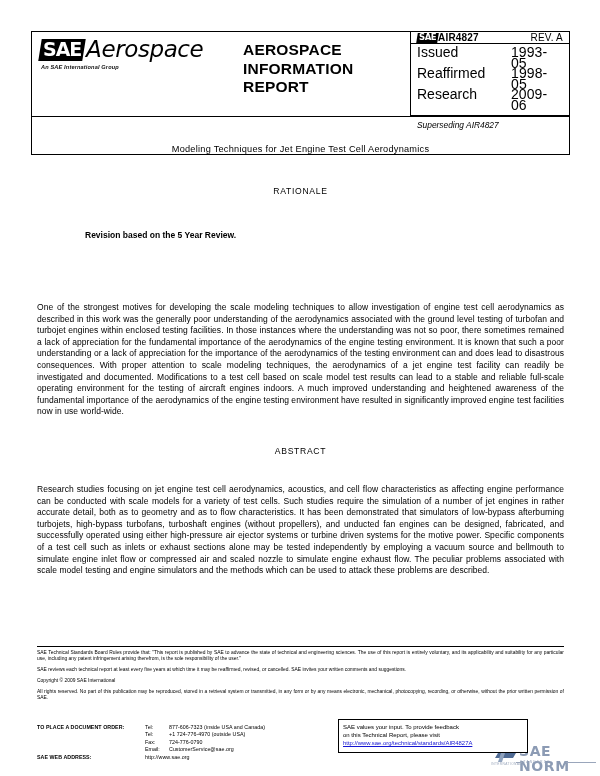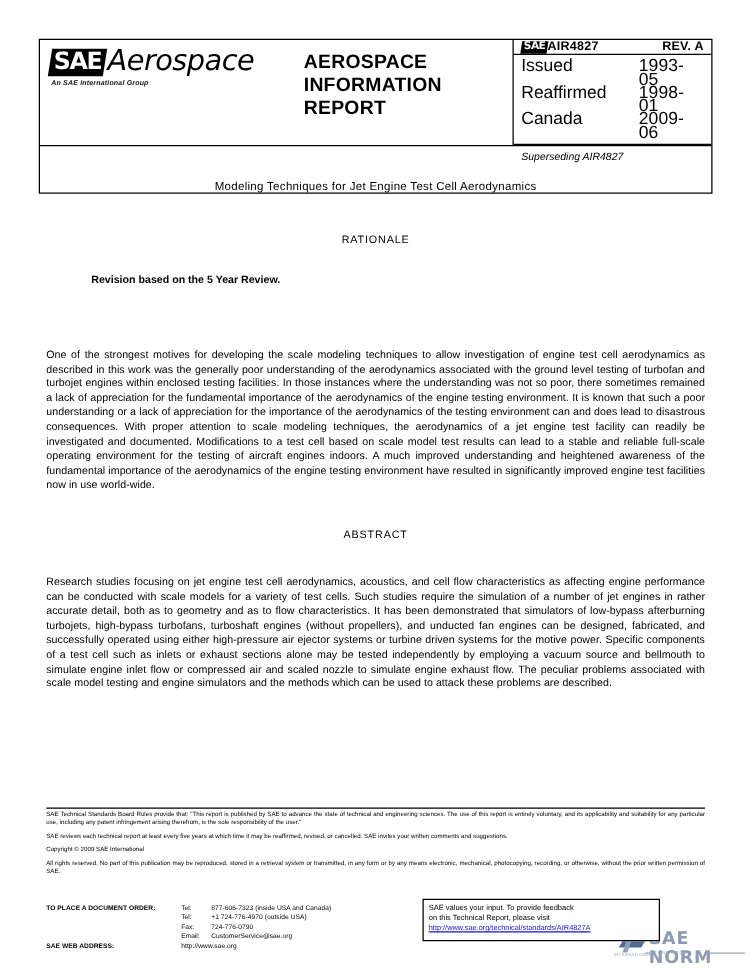--- a/index.html
+++ b/index.html
@@ -118,21 +118,21 @@
   }
   .sae-mark-sm span { display: inline-block; transform: skewX(9deg); }
   .doc-id {
     font-size: 10px;
     font-weight: bold;
     margin-left: 0;
     letter-spacing: 0.2px;
   }
   .doc-rev {
     font-size: 10px;
-    font-weight: bold;
+    font-weight: normal;
     margin-left: auto;
     letter-spacing: 0.2px;
     padding-left: 28px;
   }
   .hdr-dates {
     border-bottom: 1.2px solid #000;
     padding: 3px 6px 4px 6px;
     box-sizing: border-box;
     flex: 1;
   }
@@ -179,21 +179,21 @@
   .para {
     font-size: 8.5px;
     line-height: 11.6px;
     text-align: justify;
     margin: 0;
     letter-spacing: 0.04px;
   }
   .bold-line {
     font-size: 8.5px;
     font-weight: bold;
-    margin: 0;
+    margin: 12px;
     padding-left: 36px;
   }
   .sp-22 { height: 22px; }
   .sp-28 { height: 28px; }
 
   
   .footer {
     position: absolute;
     left: 37px;
     top: 646px;
@@ -329,24 +329,24 @@
           <span class="doc-rev">REV. A</span>
         </div>
 
         <div class="hdr-dates">
           <div class="date-row">
             <span class="date-label">Issued</span>
             <span class="date-val">1993-05</span>
           </div>
           <div class="date-row">
             <span class="date-label">Reaffirmed</span>
-            <span class="date-val">1998-01</span>
+            <span class="date-val">1998-05</span>
           </div>
           <div class="date-row">
-            <span class="date-label">Canada</span>
+            <span class="date-label">Research</span>
             <span class="date-val">2009-06</span>
           </div>
         </div>
 
         <div class="hdr-superseding">Superseding AIR4827</div>
       </div>
     </div>
 
     <div class="header-title-row">
       <div class="doc-title">Modeling Techniques for Jet Engine Test Cell Aerodynamics</div>

